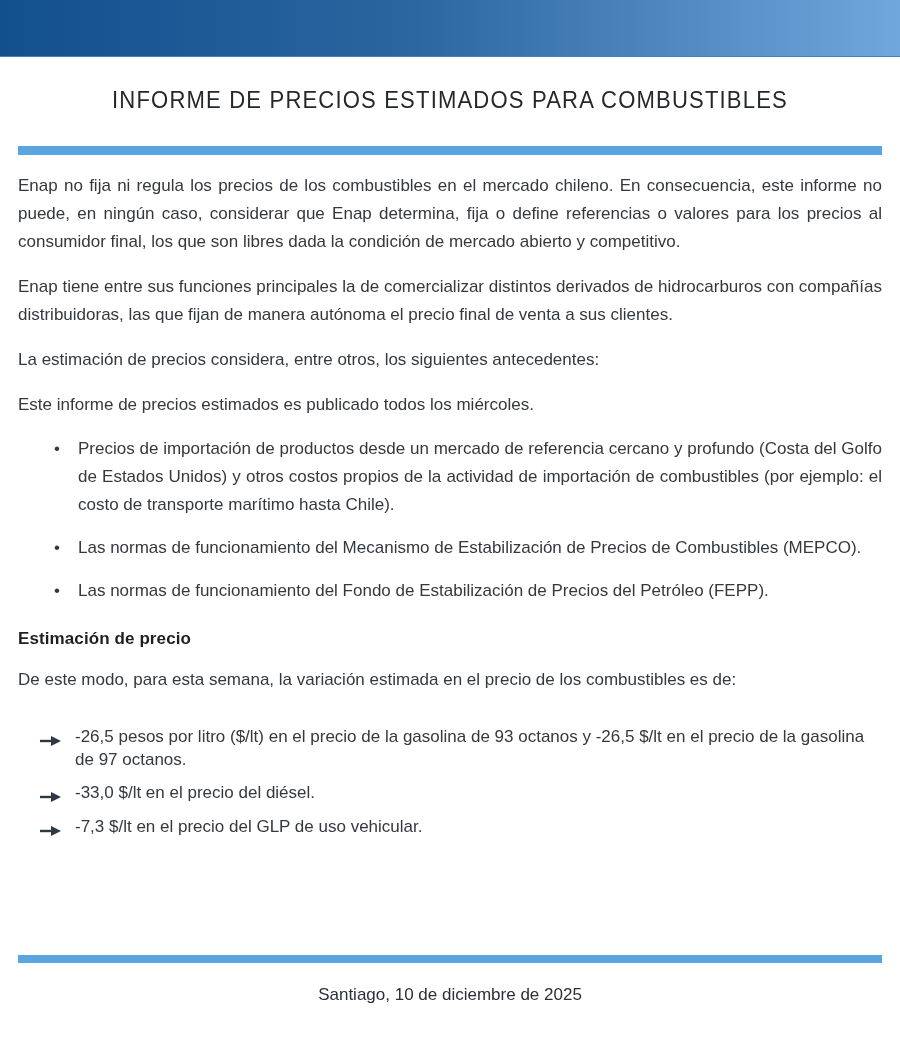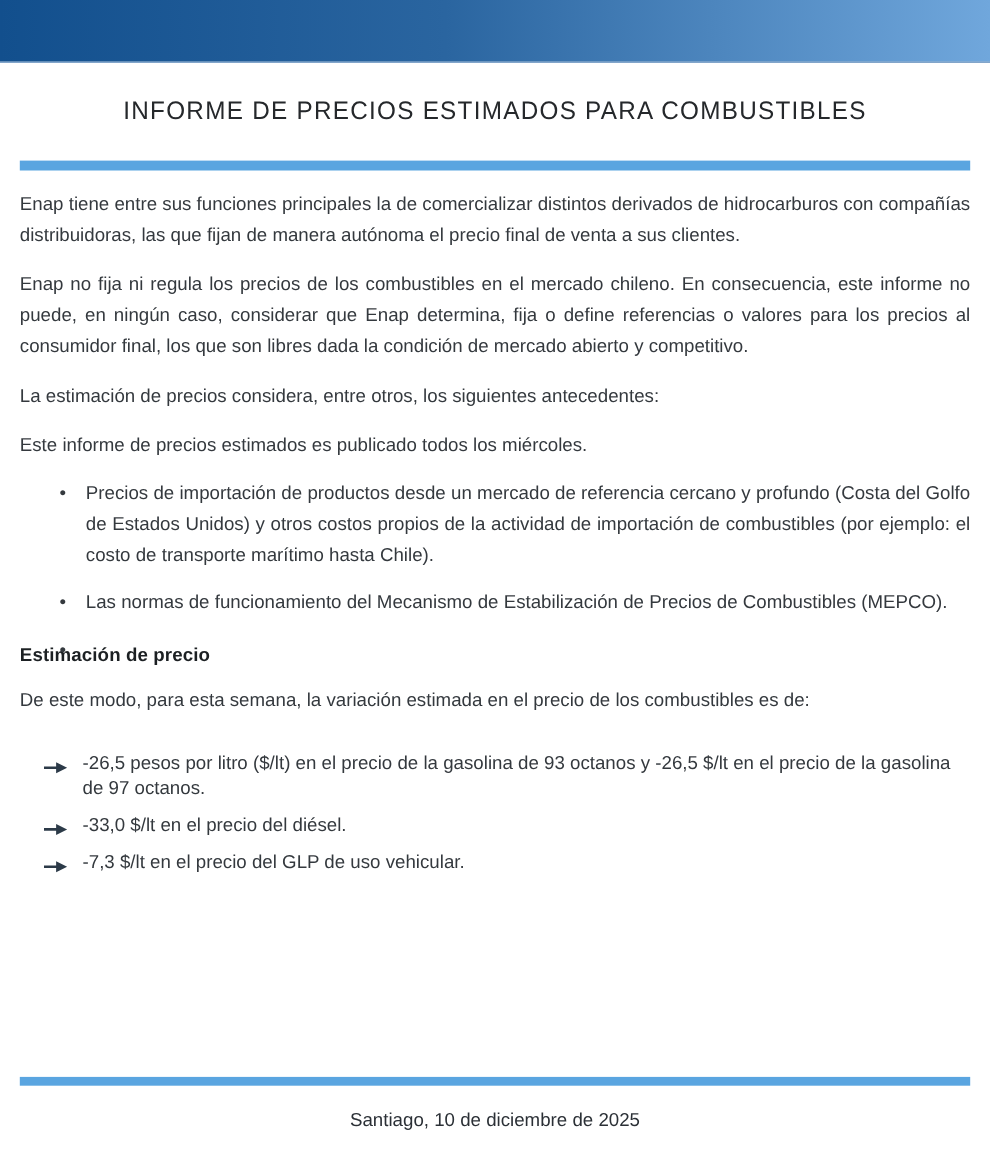--- a/index.html
+++ b/index.html
@@ -103,52 +103,53 @@
   .footer-bar {
     height: 8px;
     background: #5aa5e0;
     margin: 0 18px;
   }
   .footer-date {
     text-align: center;
     font-size: 17px;
     color: #2b3036;
     margin-top: 22px;
-    padding-bottom: 24px;
+    padding-bottom: 48px;
   }
 </style>
 </head>
 <body>
 
 <div class="page">
 
   <div class="header-bar"></div>
 
   <div class="doc-title">INFORME DE PRECIOS ESTIMADOS PARA COMBUSTIBLES</div>
 
   <div class="content">
     <div class="divider"></div>
 
 
+    <p class="para">Enap no fija ni regula los precios de los combustibles en el mercado chileno. En consecuencia, este informe no puede, en ningún caso, considerar que Enap determina, fija o define referencias o valores para los precios al consumidor final, los que son libres dada la condición de mercado abierto y competitivo.</p>
     <p class="para">Enap tiene entre sus funciones principales la de comercializar distintos derivados de hidrocarburos con compañías distribuidoras, las que fijan de manera autónoma el precio final de venta a sus clientes.</p>
-    <p class="para">Enap no fija ni regula los precios de los combustibles en el mercado chileno. En consecuencia, este informe no puede, en ningún caso, considerar que Enap determina, fija o define referencias o valores para los precios al consumidor final, los que son libres dada la condición de mercado abierto y competitivo.</p>
     <p class="para">La estimación de precios considera, entre otros, los siguientes antecedentes:</p>
     <p class="para">Este informe de precios estimados es publicado todos los miércoles.</p>
 
     <ul class="dot-list">
       <li>
         <span class="dot">•</span>
         <span>Precios de importación de productos desde un mercado de referencia cercano y profundo (Costa del Golfo de Estados Unidos) y otros costos propios de la actividad de importación de combustibles (por ejemplo: el costo de transporte marítimo hasta Chile).</span>
       </li>
       <li>
         <span class="dot">•</span>
         <span>Las normas de funcionamiento del Mecanismo de Estabilización de Precios de Combustibles (MEPCO).</span>
       </li>
       <li>
         <span class="dot">•</span>
+        <span>Las normas de funcionamiento del Fondo de Estabilización de Precios del Petróleo (FEPP).</span>
       </li>
     </ul>
 
     <h2 class="section-heading" style="margin-top:24px;">Estimación de precio</h2>
 
     <p class="para">De este modo, para esta semana, la  variación estimada en el precio de los combustibles es de:</p>
 
     <ul class="arrow-list">
       <li>
         <span class="arrow">

